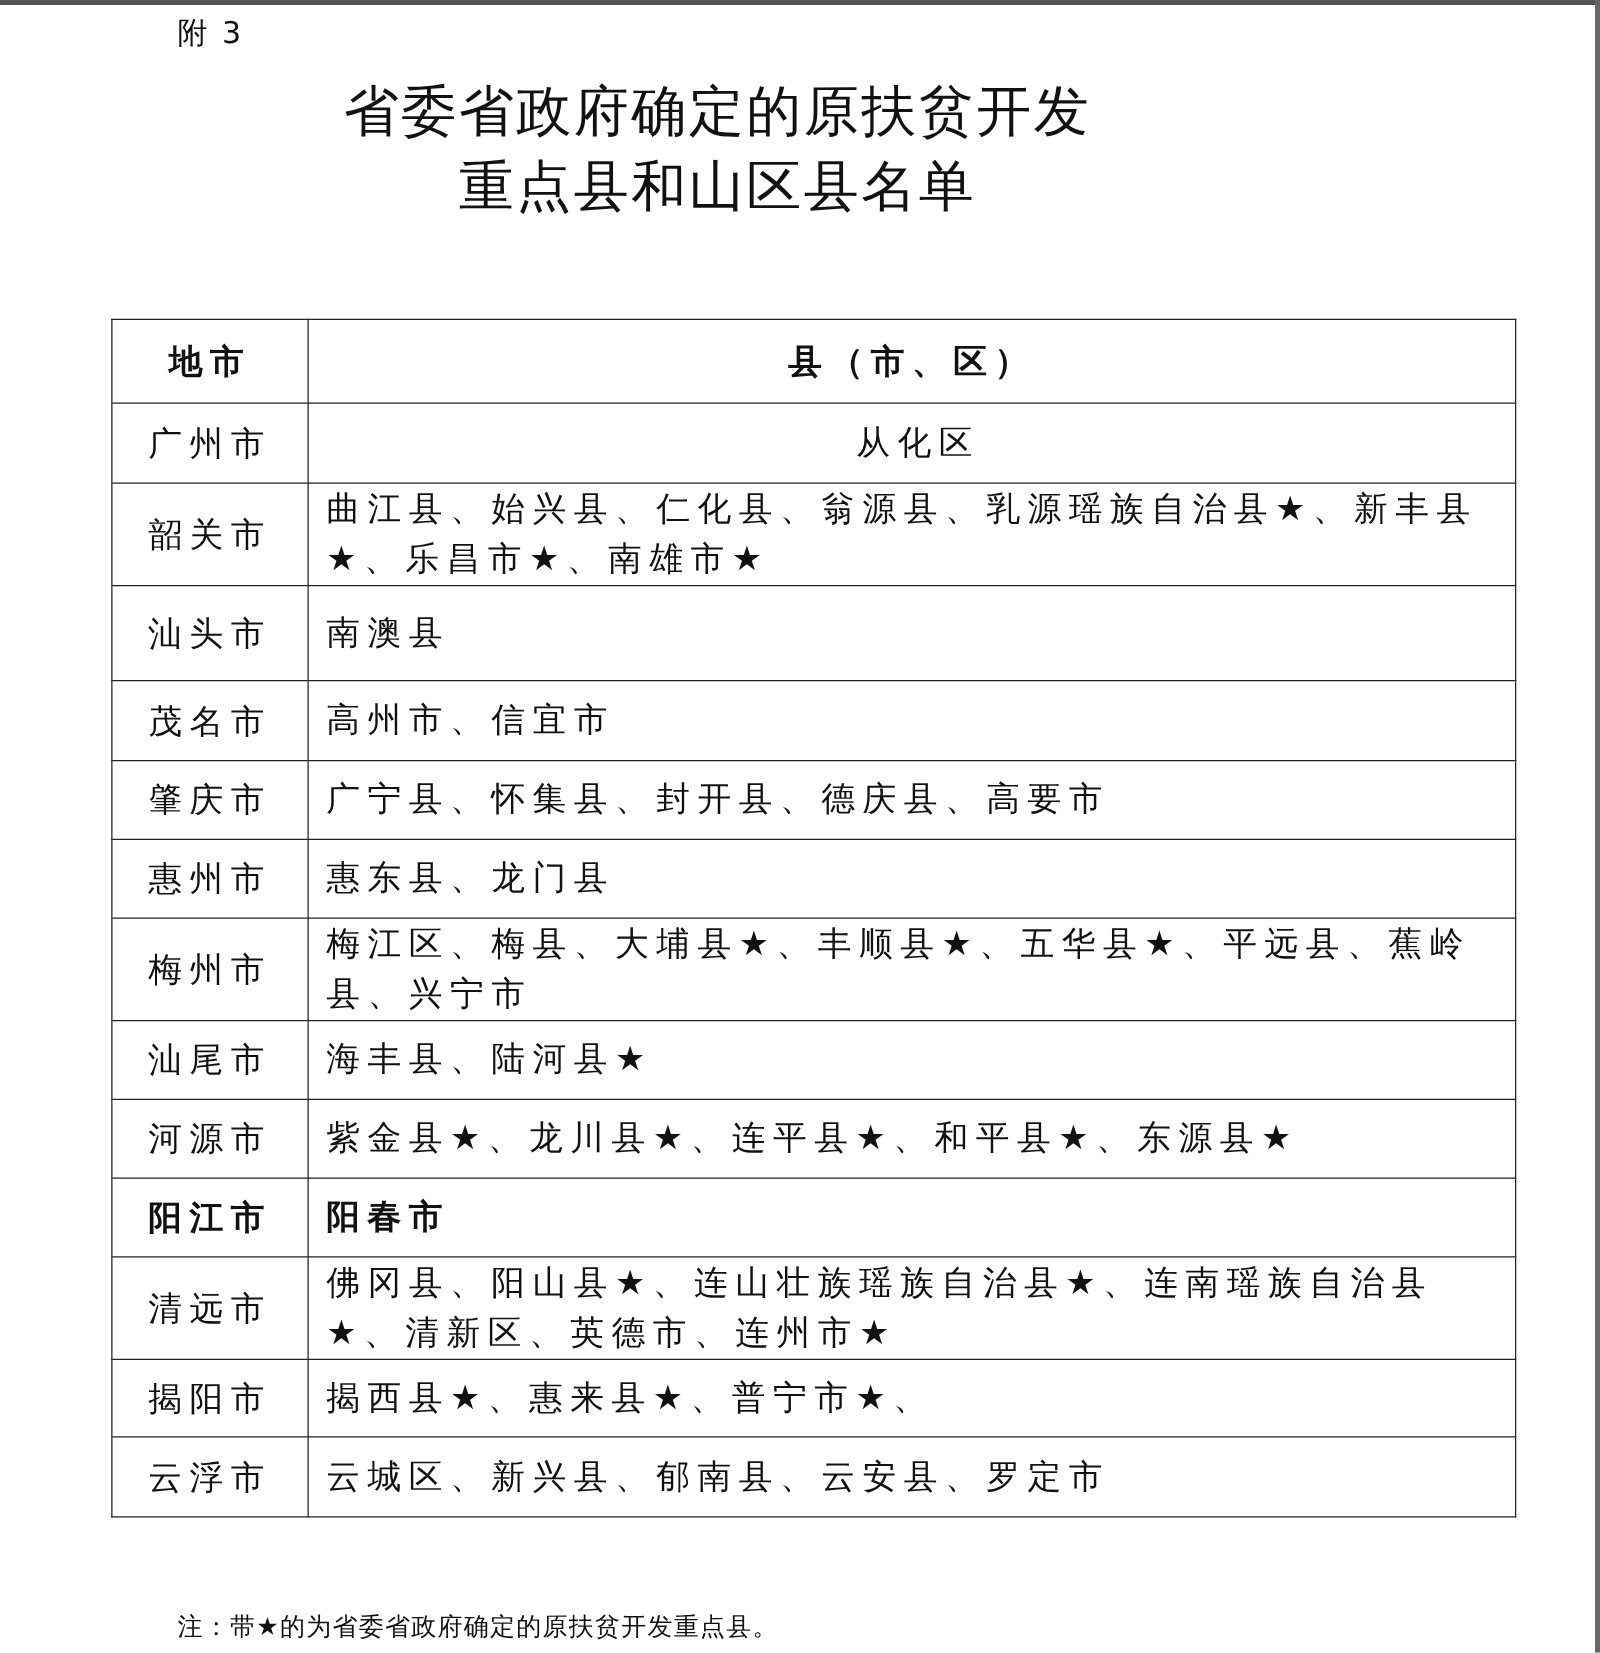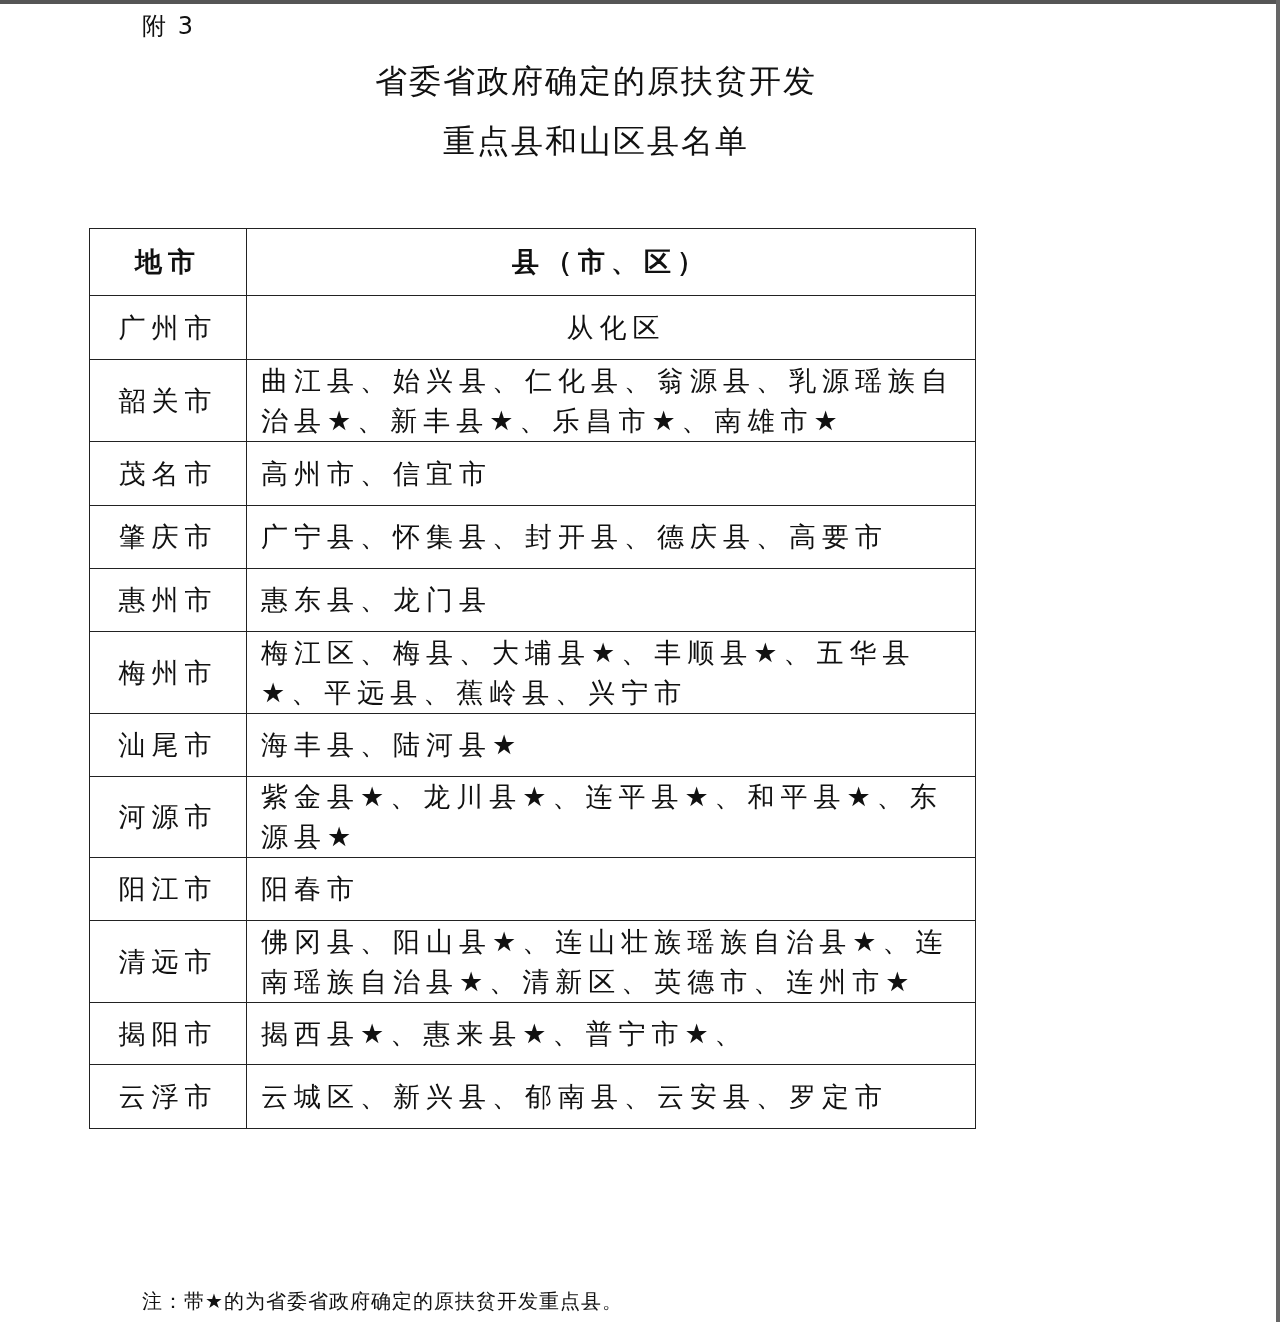--- a/index.html
+++ b/index.html
@@ -3,25 +3,25 @@
 <meta charset="utf-8">
 <style>
   html, body { margin: 0; padding: 0; }
   body {
     width: 1280px; height: 1322px; background: #ffffff; position: relative; overflow: hidden;
     font-family: "DejaVu Sans", sans-serif; color: #111;
   }
   .topbar { position: absolute; left: 0; top: 0; width: 1280px; height: 4px; background: #555; }
   .rightbar { position: absolute; right: 0; top: 0; width: 4px; height: 1322px; background: #666; }
   .attach { position: absolute; left: 142px; top: 10px; font-size: 24px; font-family: "DejaVu Sans", sans-serif; letter-spacing: 2px; }
-  .title { position: absolute; left: 0; width: 1148px; text-align: center; font-size: 32px; letter-spacing: 2px; font-family: "DejaVu Sans", sans-serif; margin-left: 22px; }
+  .title { position: absolute; left: 0; width: 1148px; text-align: center; font-size: 44px; letter-spacing: 2px; font-family: "DejaVu Sans", sans-serif; }
   .t1 { top: 60px; }
   .t2 { top: 120px; }
   table.list {
-    position: absolute; left: 89px; top: 228px; width: 887px;
+    position: absolute; left: 89px; top: 255px; width: 1124px;
     border-collapse: collapse; table-layout: fixed;
   }
   table.list td, table.list th { border: 1.5px solid #222; font-size: 27px; letter-spacing: 6px; }
   table.list th { height: 64px; font-weight: bold; text-align: center; }
   td.city { text-align: center; width: 154px; }
   td.counties { padding: 0 4px 0 14px; line-height: 40px; }
   td.center { text-align: center; }
   .note { position: absolute; left: 142px; top: 1288px; font-size: 20px; letter-spacing: 1px; }
 </style>
 </head>
@@ -43,20 +43,24 @@
   </thead>
   <tbody id="rows">
       <tr style="height: 64px;">
         <td class="city">广州市</td>
         <td class="counties center">从化区</td>
       </tr>
       <tr style="height: 82px;">
         <td class="city">韶关市</td>
         <td class="counties">曲江县、始兴县、仁化县、翁源县、乳源瑶族自治县★、新丰县★、乐昌市★、南雄市★</td>
       </tr>
+      <tr style="height: 76px;">
+        <td class="city">汕头市</td>
+        <td class="counties">南澳县</td>
+      </tr>
       <tr style="height: 64px;">
         <td class="city">茂名市</td>
         <td class="counties">高州市、信宜市</td>
       </tr>
       <tr style="height: 63px;">
         <td class="city">肇庆市</td>
         <td class="counties">广宁县、怀集县、封开县、德庆县、高要市</td>
       </tr>
       <tr style="height: 63px;">
         <td class="city">惠州市</td>
@@ -67,21 +71,21 @@
         <td class="counties">梅江区、梅县、大埔县★、丰顺县★、五华县★、平远县、蕉岭县、兴宁市</td>
       </tr>
       <tr style="height: 63px;">
         <td class="city">汕尾市</td>
         <td class="counties">海丰县、陆河县★</td>
       </tr>
       <tr style="height: 63px;">
         <td class="city">河源市</td>
         <td class="counties">紫金县★、龙川县★、连平县★、和平县★、东源县★</td>
       </tr>
-      <tr style="height: 63px;">
+      <tr style="height: 63px; font-weight: bold;">
         <td class="city">阳江市</td>
         <td class="counties">阳春市</td>
       </tr>
       <tr style="height: 82px;">
         <td class="city">清远市</td>
         <td class="counties">佛冈县、阳山县★、连山壮族瑶族自治县★、连南瑶族自治县★、清新区、英德市、连州市★</td>
       </tr>
       <tr style="height: 62px;">
         <td class="city">揭阳市</td>
         <td class="counties">揭西县★、惠来县★、普宁市★、</td>

